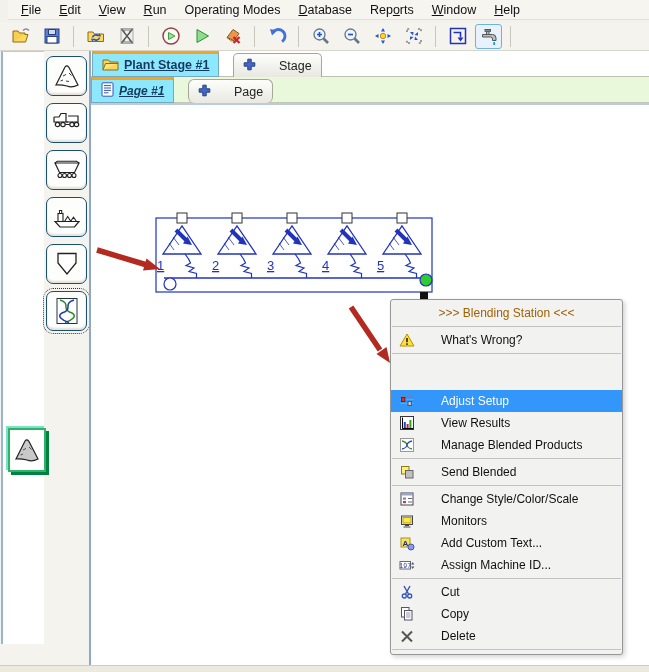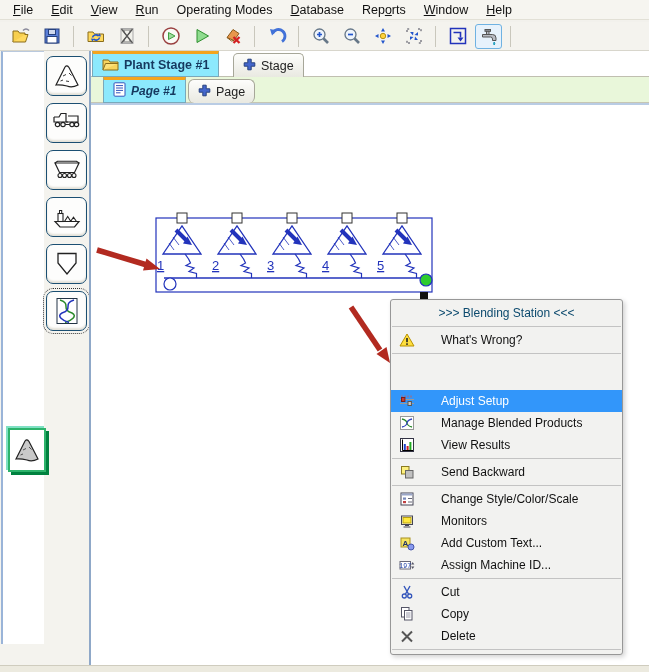--- a/index.html
+++ b/index.html
@@ -1,20 +1,20 @@
 <!DOCTYPE html>
 <html><head>
 <meta charset="utf-8">
 <style>
   * { margin:0; padding:0; box-sizing:border-box; }
   html,body { width:649px; height:672px; overflow:hidden; }
   body { font-family:"Liberation Sans", sans-serif; background:#f2f1ec; position:relative; font-size:12px; color:#111; }
 
   
-  .menubar { position:absolute; top:0; left:0; right:0; height:20px; background:#f6f5f0;
+  .menubar { position:absolute; top:0; left:8px; right:0; height:20px; background:#f6f5f0;
              display:flex; align-items:center; padding-left:4px; border-bottom:1px solid #e2e0d6;}
   .menubar .mitem { padding:3px 9px; font-size:12.5px; cursor:default; }
   .menubar .mitem u { text-decoration:underline; }
 
   
   .toolbar { position:absolute; top:22px; left:0; right:0; height:29px; background:#f4f3ee;
              display:flex; align-items:center; padding-left:5px; border-bottom:1px solid #d8d6cc; }
   .tb-btn { width:27px; height:25px; border:1px solid transparent; background:transparent;
             display:flex; align-items:center; justify-content:center; margin:0 2px; border-radius:3px; }
   .tb-btn.active { border:1px solid #6fb2e2; background:#e7f2fc; }
@@ -33,42 +33,42 @@
                  display:flex; align-items:center; justify-content:center; }
   .v-divider { position:absolute; left:89px; top:51px; width:2px; bottom:7px; background:#8fa8c8; }
 
   
   .stage-row { position:absolute; left:91px; top:51px; right:0; height:26px; background:#fff;
                border-bottom:1px solid #c0bfb0; }
   .page-row  { position:absolute; left:91px; top:77px; right:0; height:26px; background:#e9f7da;
                border-bottom:1px solid #c6c6b4; }
   .tab-active { position:absolute; top:0; height:26px; background:#8ce9fd; border:1px solid #7aa8ba;
                 border-top:3px solid #f4a41e; display:flex; align-items:center; gap:5px; padding:0 9px; }
-  .tab-active .tlabel { font-weight:bold; color:#16395f; font-size:12.5px; }
+  .tab-active .tlabel { font-weight:bold; text-decoration:underline; color:#16395f; font-size:12.5px; }
   .tab-new { position:absolute; top:2px; height:24px; background:linear-gradient(#fdfdfb,#e9e9e1);
              border:1px solid #a7a799; border-bottom:none; border-radius:5px 5px 0 0;
-             display:flex; align-items:center; gap:5px; padding:0 9px; }
+             display:flex; align-items:center; gap:23px; padding:0 9px; }
   .tab-new .tlabel { color:#222; font-size:12.5px; }
   .page-row .tab-active .tlabel { font-style:italic; font-size:12px; }
 
   
   .canvas { position:absolute; left:91px; top:103px; right:0; bottom:7px; background:#fff;
             border-top:2px solid #b9cce4; }
   .station { position:absolute; left:154px; top:210px; width:281px; height:95px; }
   .arrows  { position:absolute; left:0; top:0; width:649px; height:672px; pointer-events:none; z-index:5; }
 
   
   .bottom-strip { position:absolute; left:0; bottom:0; right:0; height:7px; background:#eceadf;
                   border-top:1px solid #cfccbe; }
 
   
   .ctx { position:absolute; left:390px; top:299px; width:233px; background:#f2f2f0;
          border:1px solid #979797; border-radius:3px; z-index:10; padding:2px 0;
          box-shadow:2px 2px 5px rgba(0,0,0,.18); font-size:12px; }
-  .ctx-header { height:22px; display:flex; align-items:center; justify-content:center; color:#0c4a6e; }
+  .ctx-header { height:22px; display:flex; align-items:center; justify-content:center; color:#a16207; }
   .ctx-item { height:22px; display:flex; align-items:center;gap:10px; }
   .ctx-item .ic { width:18px; margin-left:7px; display:flex; align-items:center; justify-content:center; }
   .ctx-item .lb { margin-left:15px; white-space:nowrap; }
   .ctx-item.hl { background:#3296fa;margin-top:36px; }
   .ctx-item.hl .lb { color:#fff; }
   .ctx-sep { height:1px; background:#c3c3c3; margin:2px 1px; }
 </style>
 </head>
 <body>
 
@@ -261,21 +261,21 @@
   </div>
   <div class="tab-new" style="left:142px;">
     <span class="ticon"><svg width="13" height="13" viewBox="0 0 13 13">
           <path d="M4.8,1.2 h3.4 v3.6 h3.6 v3.4 H8.2 v3.6 H4.8 V8.2 H1.2 V4.8 h3.6 Z" fill="#4466cc" stroke="#26417e"></path>
         </svg></span>
     <span class="tlabel">Stage</span>
   </div>
 </div>
 
 <div class="page-row">
-  <div class="tab-active" style="left:12px;">
+  <div class="tab-active" style="left:0;">
     <span class="ticon"><svg width="13" height="15" viewBox="0 0 13 15">
           <rect x="1" y="0.8" width="11" height="13.4" fill="#fff" stroke="#3355bb" rx="1"></rect>
           <path d="M3,3.6 h7 M3,6 h7 M3,8.4 h7 M3,10.8 h4.5" stroke="#3355bb"></path>
         </svg></span>
     <span class="tlabel">Page #1</span>
   </div>
   <div class="tab-new" style="left:97px;border-radius:6px;">
     <span class="ticon"><svg width="13" height="13" viewBox="0 0 13 13">
           <path d="M4.8,1.2 h3.4 v3.6 h3.6 v3.4 H8.2 v3.6 H4.8 V8.2 H1.2 V4.8 h3.6 Z" fill="#4466cc" stroke="#26417e"></path>
         </svg></span>
@@ -359,48 +359,48 @@
           <path d="M3,2.5 v2 M6,2.5 v2 M9,2.5 v2 M12,2.5 v2" stroke="#c06060"></path>
           <rect x="2.5" y="4.5" width="3.4" height="4" fill="#cc3b2f" stroke="#7a1f18"></rect>
           <rect x="9" y="8.5" width="3.4" height="4" fill="#c8c8c8" stroke="#555"></rect>
         </svg>
       </span>
       <span class="lb">Adjust Setup</span>
     </div>
     <div class="ctx-item">
       <span class="ic">
         <svg width="16" height="16" viewBox="0 0 16 16">
-          <rect x="1.5" y="1.5" width="13" height="13" fill="#fff" stroke="#999"></rect>
-          <path d="M3,4 C12,6 4,10 13,12" stroke="#2a8a2a" fill="none" stroke-width="1.3"></path>
-          <path d="M13,4 C4,6 12,10 3,12" stroke="#3344bb" fill="none" stroke-width="1.3"></path>
-        </svg>
-      </span>
-      <span class="lb">Manage Blended Products</span>
-    </div>
-    <div class="ctx-item">
-      <span class="ic">
-        <svg width="16" height="16" viewBox="0 0 16 16">
           <rect x="1.5" y="1.5" width="13" height="13" fill="#fff" stroke="#334"></rect>
           <path d="M3.5,2.5 V13.5 H14" stroke="#000" fill="none"></path>
           <rect x="4.8" y="7" width="2" height="6" fill="#2244cc"></rect>
           <rect x="7.6" y="9" width="2" height="4" fill="#cc2222"></rect>
           <rect x="10.4" y="5" width="2" height="8" fill="#22aa22"></rect>
         </svg>
       </span>
       <span class="lb">View Results</span>
     </div>
+    <div class="ctx-item">
+      <span class="ic">
+        <svg width="16" height="16" viewBox="0 0 16 16">
+          <rect x="1.5" y="1.5" width="13" height="13" fill="#fff" stroke="#999"></rect>
+          <path d="M3,4 C12,6 4,10 13,12" stroke="#2a8a2a" fill="none" stroke-width="1.3"></path>
+          <path d="M13,4 C4,6 12,10 3,12" stroke="#3344bb" fill="none" stroke-width="1.3"></path>
+        </svg>
+      </span>
+      <span class="lb">Manage Blended Products</span>
+    </div>
     <div class="ctx-sep"></div>
     <div class="ctx-item">
       <span class="ic">
         <svg width="16" height="16" viewBox="0 0 16 16">
           <rect x="2.5" y="2.5" width="7.5" height="7.5" fill="#fdf07e" stroke="#8a7a20"></rect>
           <rect x="6.5" y="6.5" width="7.5" height="7.5" fill="#c0c0c0" stroke="#666"></rect>
         </svg>
       </span>
-      <span class="lb">Send Backward</span>
+      <span class="lb">Send Blended</span>
     </div>
     <div class="ctx-sep"></div>
     <div class="ctx-item">
       <span class="ic">
         <svg width="16" height="16" viewBox="0 0 16 16">
           <rect x="2" y="2" width="12" height="12" fill="#fff" stroke="#445"></rect>
           <rect x="2.5" y="2.5" width="11" height="2" fill="#9aa6c8"></rect>
           <rect x="4" y="6.5" width="3" height="2.2" fill="#7788bb"></rect>
           <rect x="4" y="10" width="3" height="2.2" fill="#c04040"></rect>
           <path d="M9,7.5 h4 M9,11 h4" stroke="#667"></path>

